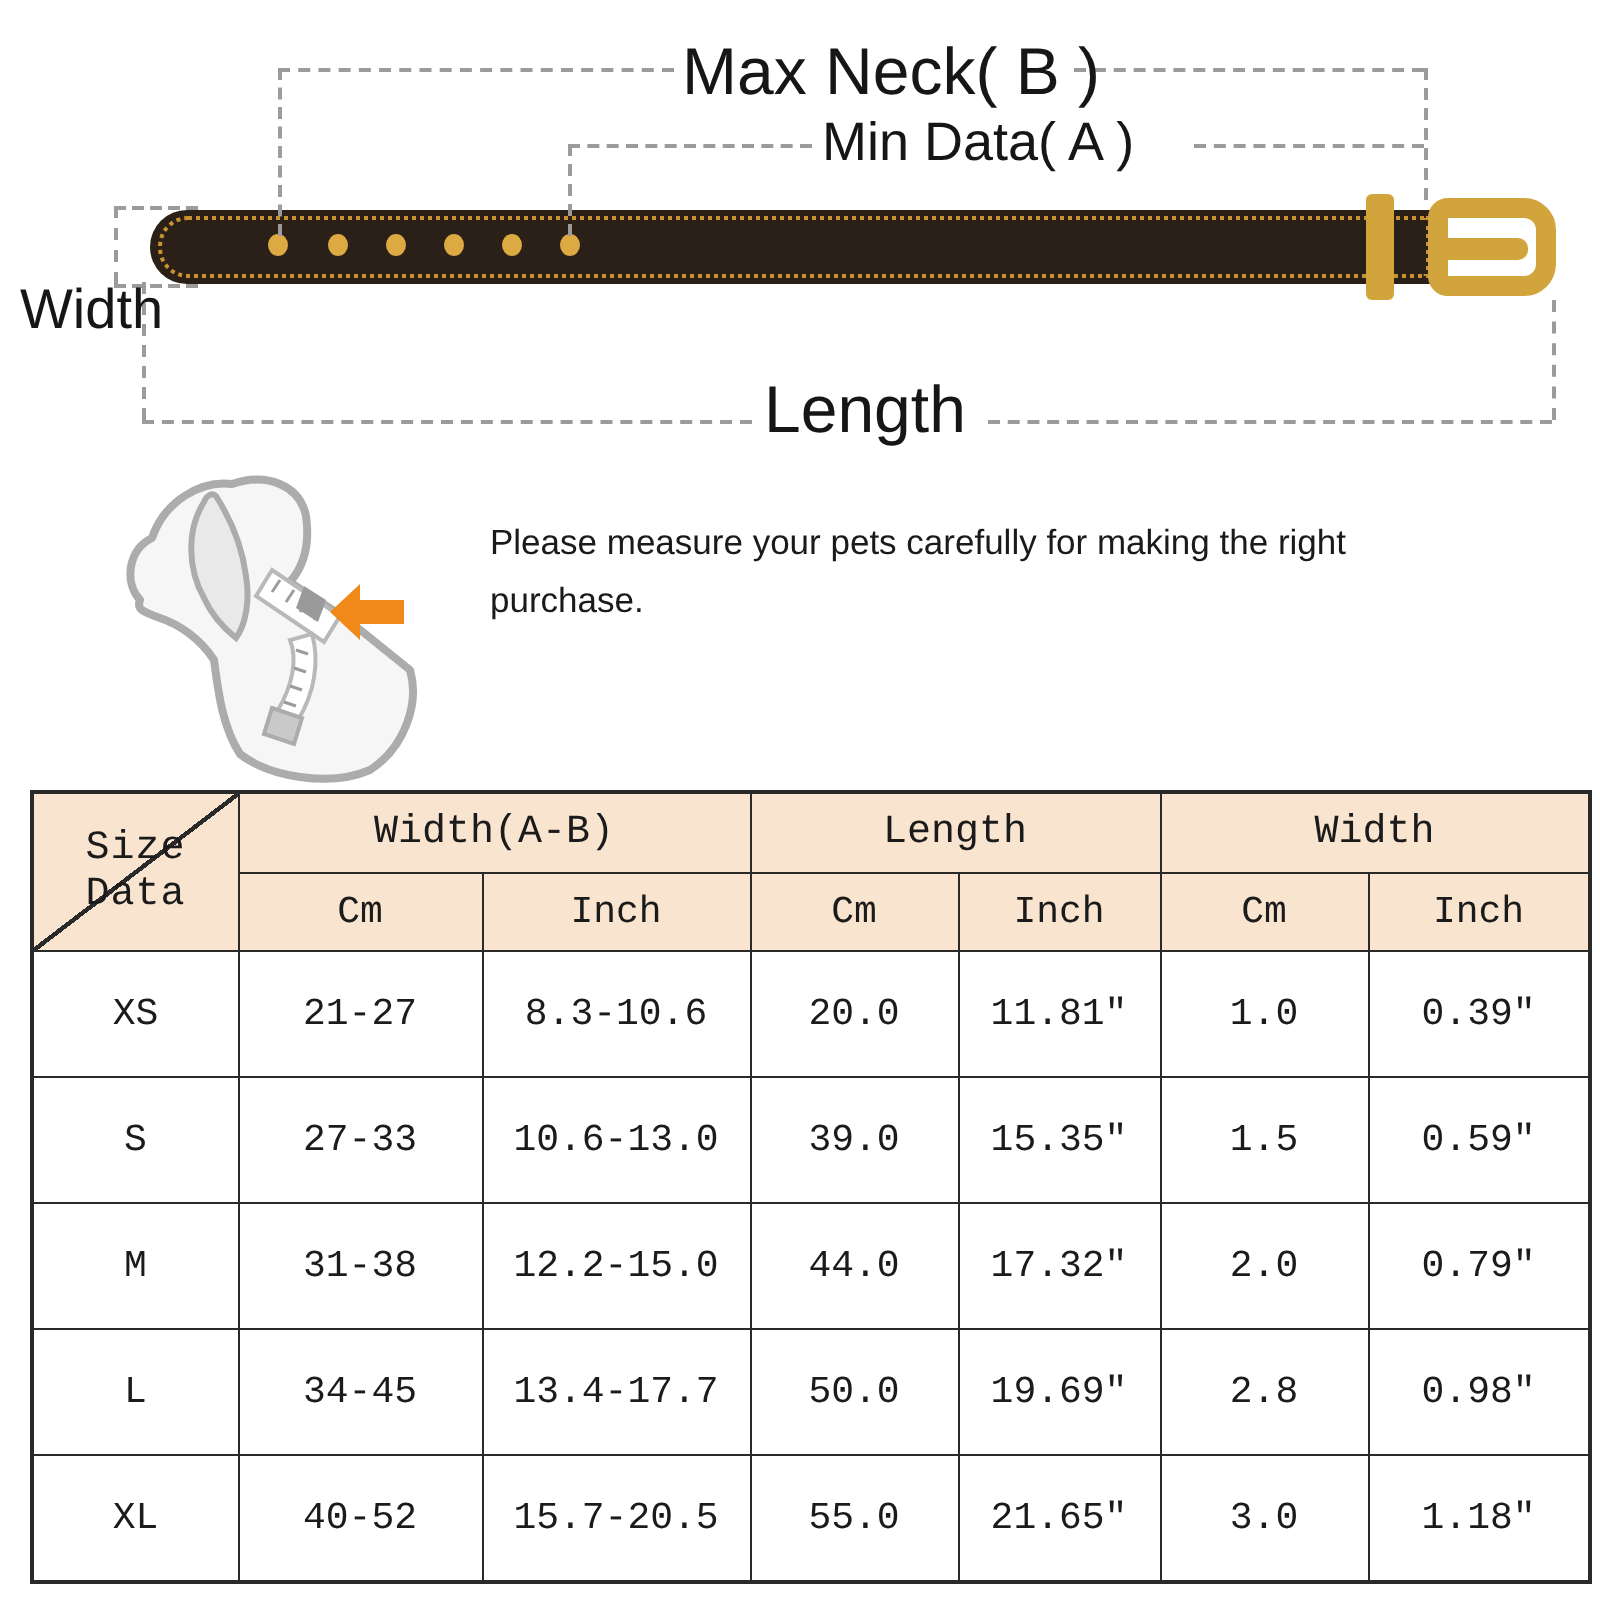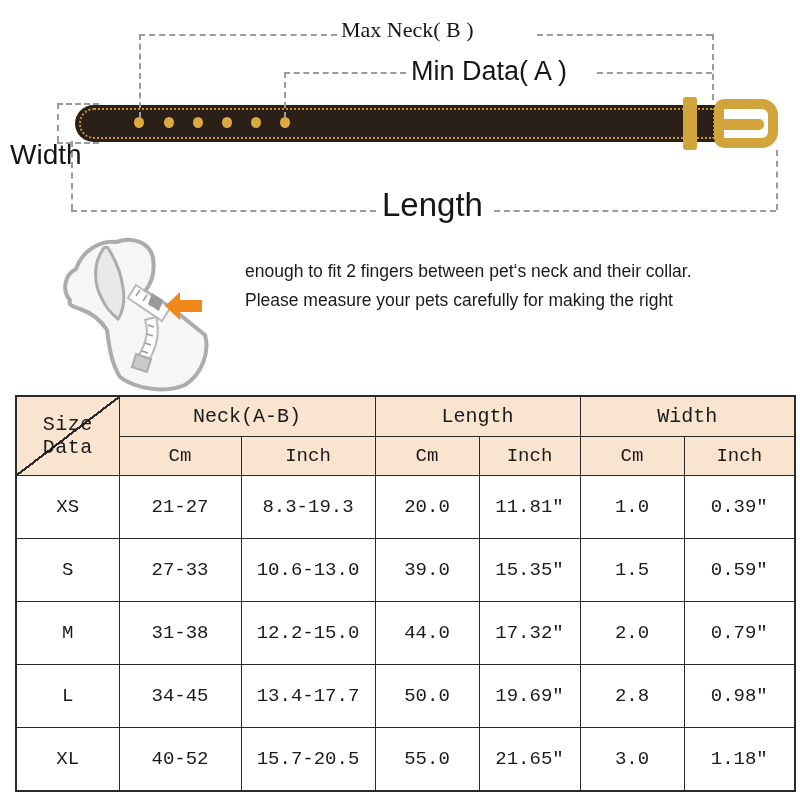--- a/index.html
+++ b/index.html
@@ -73,21 +73,21 @@
 
     <div class="dh" style="left:57px;top:103px;width:42px;"></div>
     <div class="dv" style="left:57px;top:103px;height:39px;"></div>
     <div class="dh" style="left:57px;top:142px;width:42px;"></div>
 
     <div class="dv" style="left:71px;top:141px;height:69px;"></div>
     <div class="dh" style="left:71px;top:210px;width:305px;"></div>
     <div class="dh" style="left:494px;top:210px;width:282px;"></div>
     <div class="dv" style="left:776px;top:150px;height:60px;"></div>
 
-    <div class="ann" style="left:341px;top:17px;font-size:22px;font-family:Liberation Serif, serif;">Max Neck( B )</div>
+    <div class="ann" style="left:341px;top:17px;font-size:33px;">Max Neck( B )</div>
     <div class="ann" style="left:411px;top:56px;font-size:27px;">Min Data( A )</div>
     <div class="ann" style="left:10px;top:139px;font-size:28px;">Width</div>
     <div class="ann" style="left:382px;top:186px;font-size:33px;">Length</div>
   </section>
 
   <section>
     <svg class="dogsvg" width="170" height="165" viewBox="0 0 170 165">
 
       <path d="M18,67 C10,58 12,42 24,36 C30,18 48,7 64,9 C82,3 98,10 101,25
                C103,39 100,50 93,58 C101,64 112,70 122,77 L153,102 C158,119 150,141 133,152
@@ -112,54 +112,54 @@
           <line x1="90" y1="118" x2="96" y2="120"></line>
       </g>
       <path d="M84,121 L99,126 L95,139 L80,134 Z" fill="#c9c9c9" stroke="#acacac" stroke-width="2"></path>
 
       <path d="M100,60 L111,67 L107,78 L96,71 Z" fill="#9a9a9a"></path>
 
       <path d="M113,73 L128,59 L128,67 L150,67 L150,79 L128,79 L128,87 Z" fill="#f1891a"></path>
     </svg>
 
     <div class="note">
-      <div>enough to fit 2 fingers between pet‘s neck and their collar.</div>
       <div>Please measure your pets carefully for making the right</div>
+      <div>purchase.</div>
     </div>
   </section>
 
   <table class="size-table">
     <colgroup>
       <col style="width:103px;">
         <col style="width:122px;">
         <col style="width:134px;">
       <col style="width:104px;">
         <col style="width:101px;">
         <col style="width:104px;">
         <col style="width:111px;">
     </colgroup>
     <tbody>
         <tr class="grp-row">
       <th class="hdr corner" rowspan="2">Size Data</th>
-      <th class="hdr" colspan="2">Neck(A-B)</th>
+      <th class="hdr" colspan="2">Width(A-B)</th>
       <th class="hdr" colspan="2">Length</th>
       <th class="hdr" colspan="2">Width</th>
     </tr>
     <tr class="unit-row">
       <th class="hdr">Cm</th>
       <th class="hdr">Inch</th>
       <th class="hdr">Cm</th>
       <th class="hdr">Inch</th>
       <th class="hdr">Cm</th>
       <th class="hdr">Inch</th>
     </tr>
     <tr class="body-row">
       <th>XS</th>
       <td>21-27</td>
-      <td>8.3-19.3</td>
+      <td>8.3-10.6</td>
       <td>20.0</td>
       <td>11.81″</td>
       <td>1.0</td>
       <td>0.39″</td>
     </tr>
     <tr class="body-row">
       <th>S</th>
       <td>27-33</td>
       <td>10.6-13.0</td>
       <td>39.0</td>

